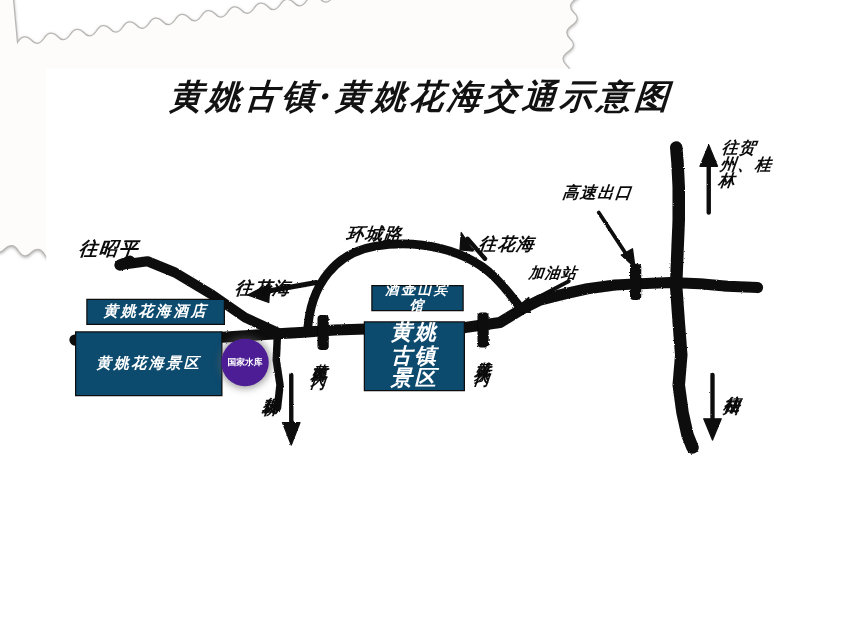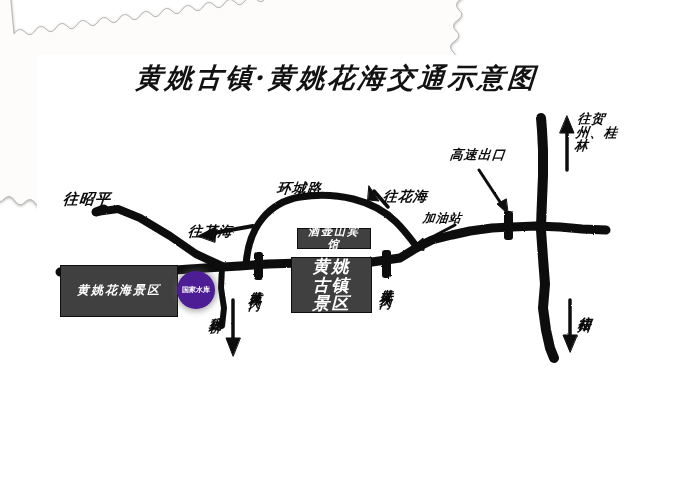--- a/index.html
+++ b/index.html
@@ -55,21 +55,21 @@
     letter-spacing:1px;
   }
   .vert{
     writing-mode:vertical-rl;
     text-orientation:upright;
     letter-spacing:2px;
   }
   
   .plaque{
     position:absolute;
-    background:#404040;
+    background:#0c4a6e;
     color:#ffffff;
     font-family:"DejaVu Serif","Liberation Serif",serif;
     font-weight:bold;
     font-style:italic;
     display:flex;
     align-items:center;
     justify-content:center;
     text-align:center;
     letter-spacing:2px;
     box-shadow:0 0 0 1px #0d0d0d;
@@ -228,20 +228,21 @@
   <div class="ink hand" style="left:576px;top:112px;font-size:13px;width:44px;white-space:normal;text-align:left;">往贺州、桂林</div>
 
   <div class="ink hand vert" style="left:579px;top:305px;font-size:13px;">往梧州</div>
 
   <div class="ink hand vert" style="left:210px;top:306px;font-size:13px;">往巩桥</div>
 
   <div class="ink hand vert" style="left:250px;top:281px;font-size:12px;">黄姚西大门</div>
 
   <div class="ink hand vert" style="left:381px;top:279px;font-size:12px;">黄姚东大门</div>
 
+  <div class="plaque" style="left:70px;top:240px;width:109px;height:19px;font-size:12px;">黄姚花海酒店</div>
 
   <div class="plaque" style="left:61px;top:266px;width:116px;height:50px;font-size:12px;">黄姚花海景区</div>
 
   <div class="plaque" style="left:298px;top:229px;width:72px;height:19px;font-size:11px;">酒壶山宾馆</div>
 
   <div class="plaque" style="left:292px;top:258px;width:79px;height:54px;font-size:17px;width:79px;padding:18px;">黄姚古镇景区</div>
 
   <div class="stamp" style="left:177px;top:271px;width:38px;height:38px;">国家水库</div>
 
 </div>

